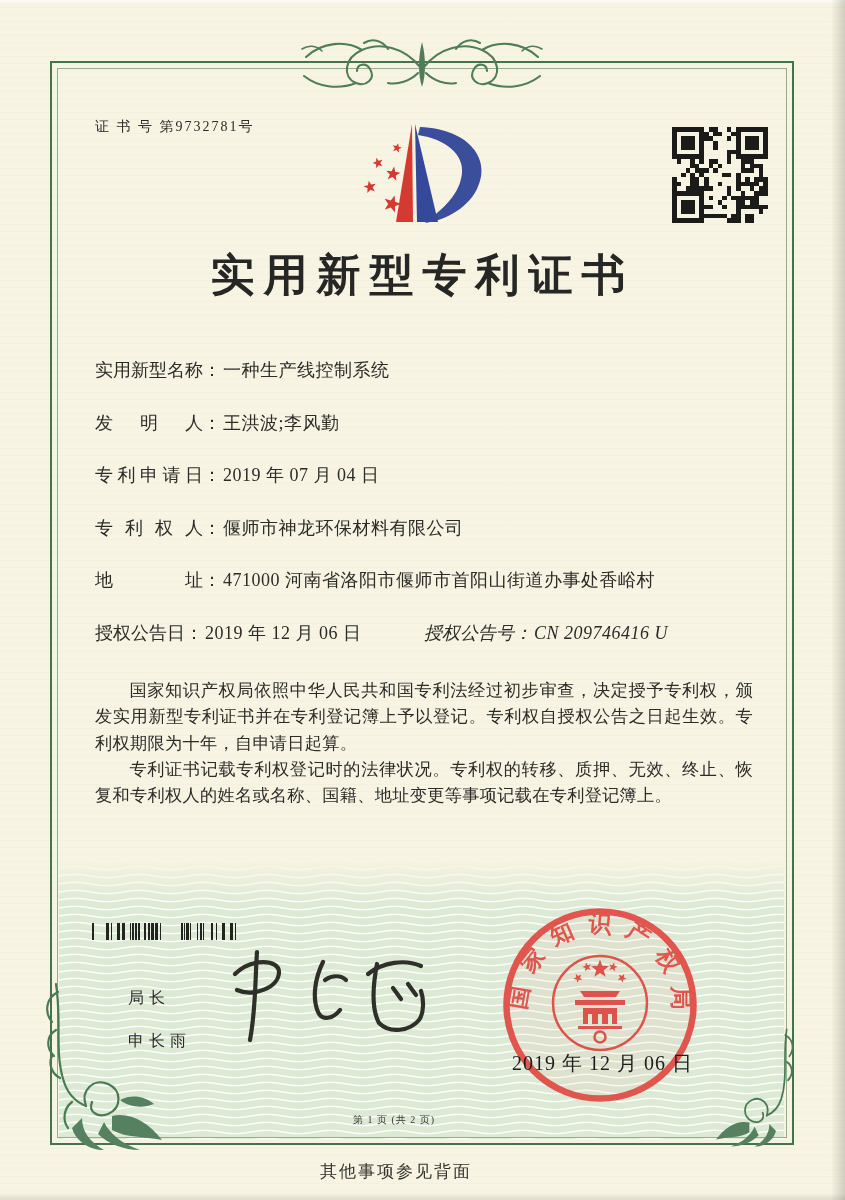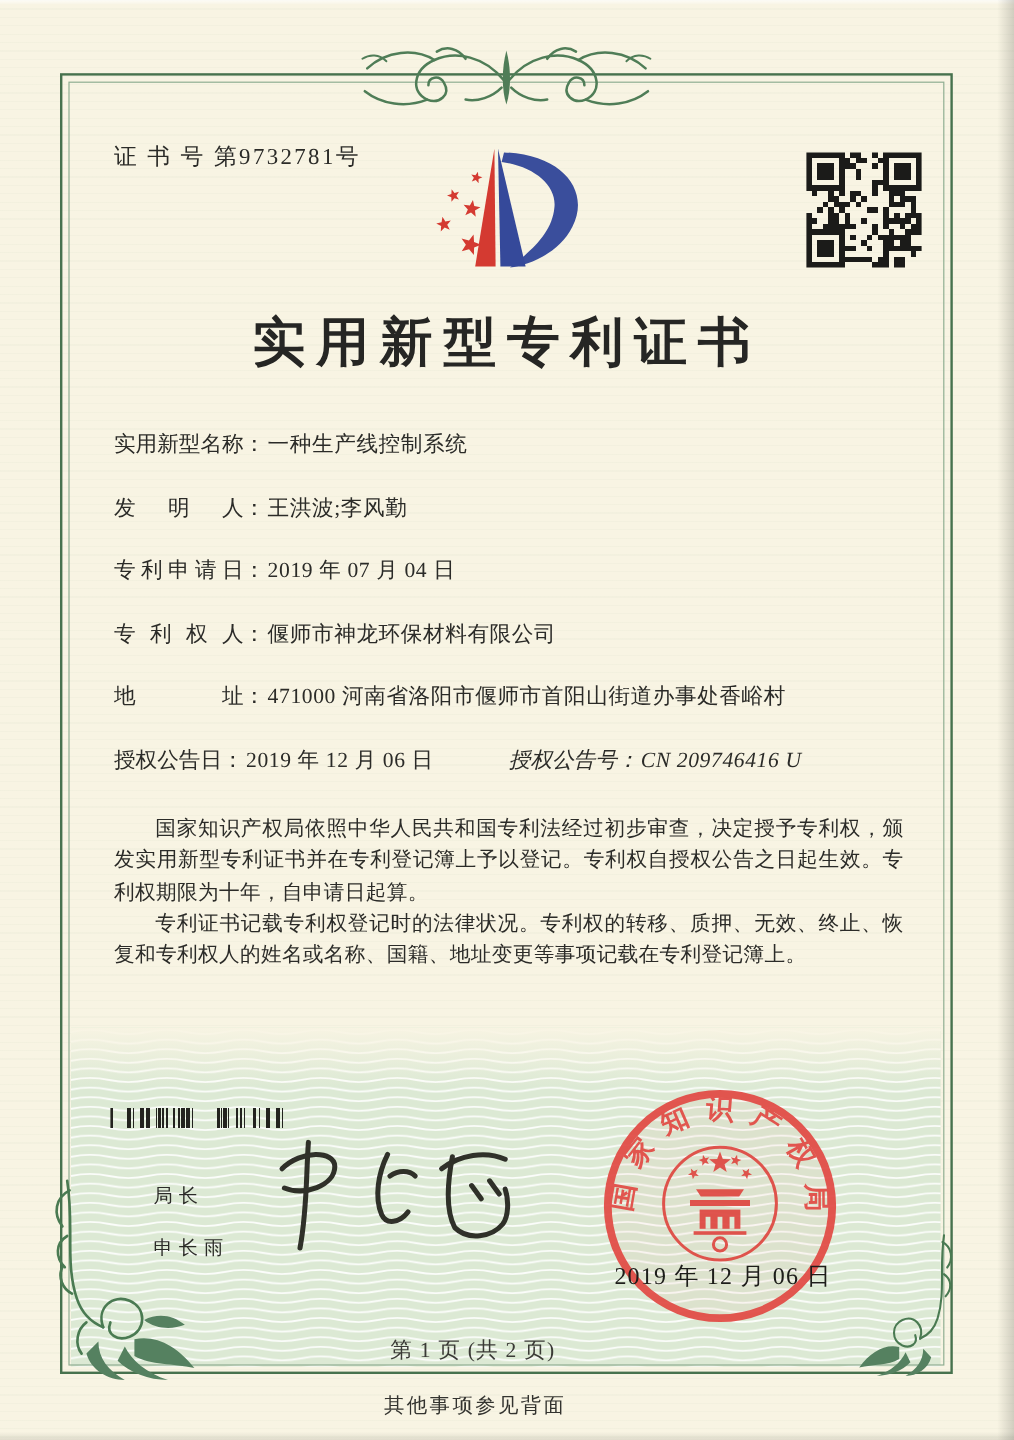--- a/index.html
+++ b/index.html
@@ -10,45 +10,45 @@
     color:#2b2b28;
     background-image:repeating-linear-gradient(180deg, rgba(130,160,130,0.045) 0 1px, rgba(0,0,0,0) 1px 7px);
   }
   .abs{position:absolute;}
   
   .frame-outer{left:50px;top:61px;width:740px;height:1080px;border:2.5px solid #47724e;pointer-events:none;}
   .frame-inner{left:57px;top:68px;width:728px;height:1068px;border:1px solid #8fae92;pointer-events:none;}
   
   .band{left:59px;top:856px;width:725px;height:283px;}
   
-  .cert-no{left:95px;top:118px;font-size:19px;letter-spacing:2px;}
+  .cert-no{left:95px;top:118px;font-size:14px;letter-spacing:2px;}
   .logo{left:338px;top:112px;width:190px;height:126px;}
   .qr{left:672px;top:127px;width:96px;height:96px;}
-  .title{left:0;width:845px;top:256px;text-align:center;font-size:44px;font-weight:bold;letter-spacing:9px;color:#262624;}
+  .title{left:0;width:845px;top:246px;text-align:center;font-size:44px;font-weight:bold;letter-spacing:9px;color:#262624;}
   
   .fields{left:95px;top:356px;width:662px;font-size:18px;}
   .field-row{position:relative;height:28px;margin-bottom:24.5px;line-height:28px;white-space:nowrap;}
   .flabel{display:inline-block;width:108px;text-align:justify;text-align-last:justify;vertical-align:top;}
   .colon{display:inline-block;width:20px;}
   .fvalue{letter-spacing:0.5px;}
   .grant-right{position:absolute;left:329px;top:0;font-style:italic;}
   
   .paras{left:95px;top:678px;width:658px;font-size:17.2px;line-height:26.3px;letter-spacing:0.3px;}
   .paras p{margin:0;text-indent:2em;text-align:justify;}
   
   .barcode{left:92px;top:923px;width:152px;height:17px;}
   
   .sig-block{left:128px;top:985px;font-size:16px;letter-spacing:5px;line-height:26px;}
   .sig-name{margin-top:17px;}
   .autograph{left:225px;top:944px;width:215px;height:102px;}
   
   .seal{left:502px;top:907px;width:196px;height:196px;}
   .seal-date{left:505px;top:1050px;width:195px;text-align:center;font-size:20px;color:#1d1d1a;letter-spacing:1px;}
   
-  .page-info{left:24px;top:1113px;width:740px;text-align:center;font-size:18px;color:#3a3a36;letter-spacing:1px;font-family:Liberation Serif, serif;}
+  .page-info{left:24px;top:1113px;width:740px;text-align:center;font-size:10px;color:#3a3a36;letter-spacing:1px;font-family:Liberation Serif, serif;}
   .back-note{left:0;top:1160px;width:792px;text-align:center;font-size:17px;letter-spacing:2px;color:#33332f;}
   
   .ornament-top{left:292px;top:36px;width:260px;height:58px;}
   .flourish-bl{left:42px;top:982px;width:135px;height:170px;}
   .flourish-br{left:706px;top:1028px;width:90px;height:120px;}
   
   .scan-right{right:0;top:0;width:14px;height:1200px;background:linear-gradient(to right, rgba(0,0,0,0), rgba(105,105,98,0.28));}
   .scan-bottom{left:0;bottom:0;width:845px;height:7px;background:linear-gradient(to bottom, rgba(0,0,0,0), rgba(110,110,100,0.18));}
   .scan-top{left:0;top:0;width:845px;height:4px;background:linear-gradient(to bottom, rgba(255,255,255,0.75), rgba(255,255,255,0));}
 </style>

